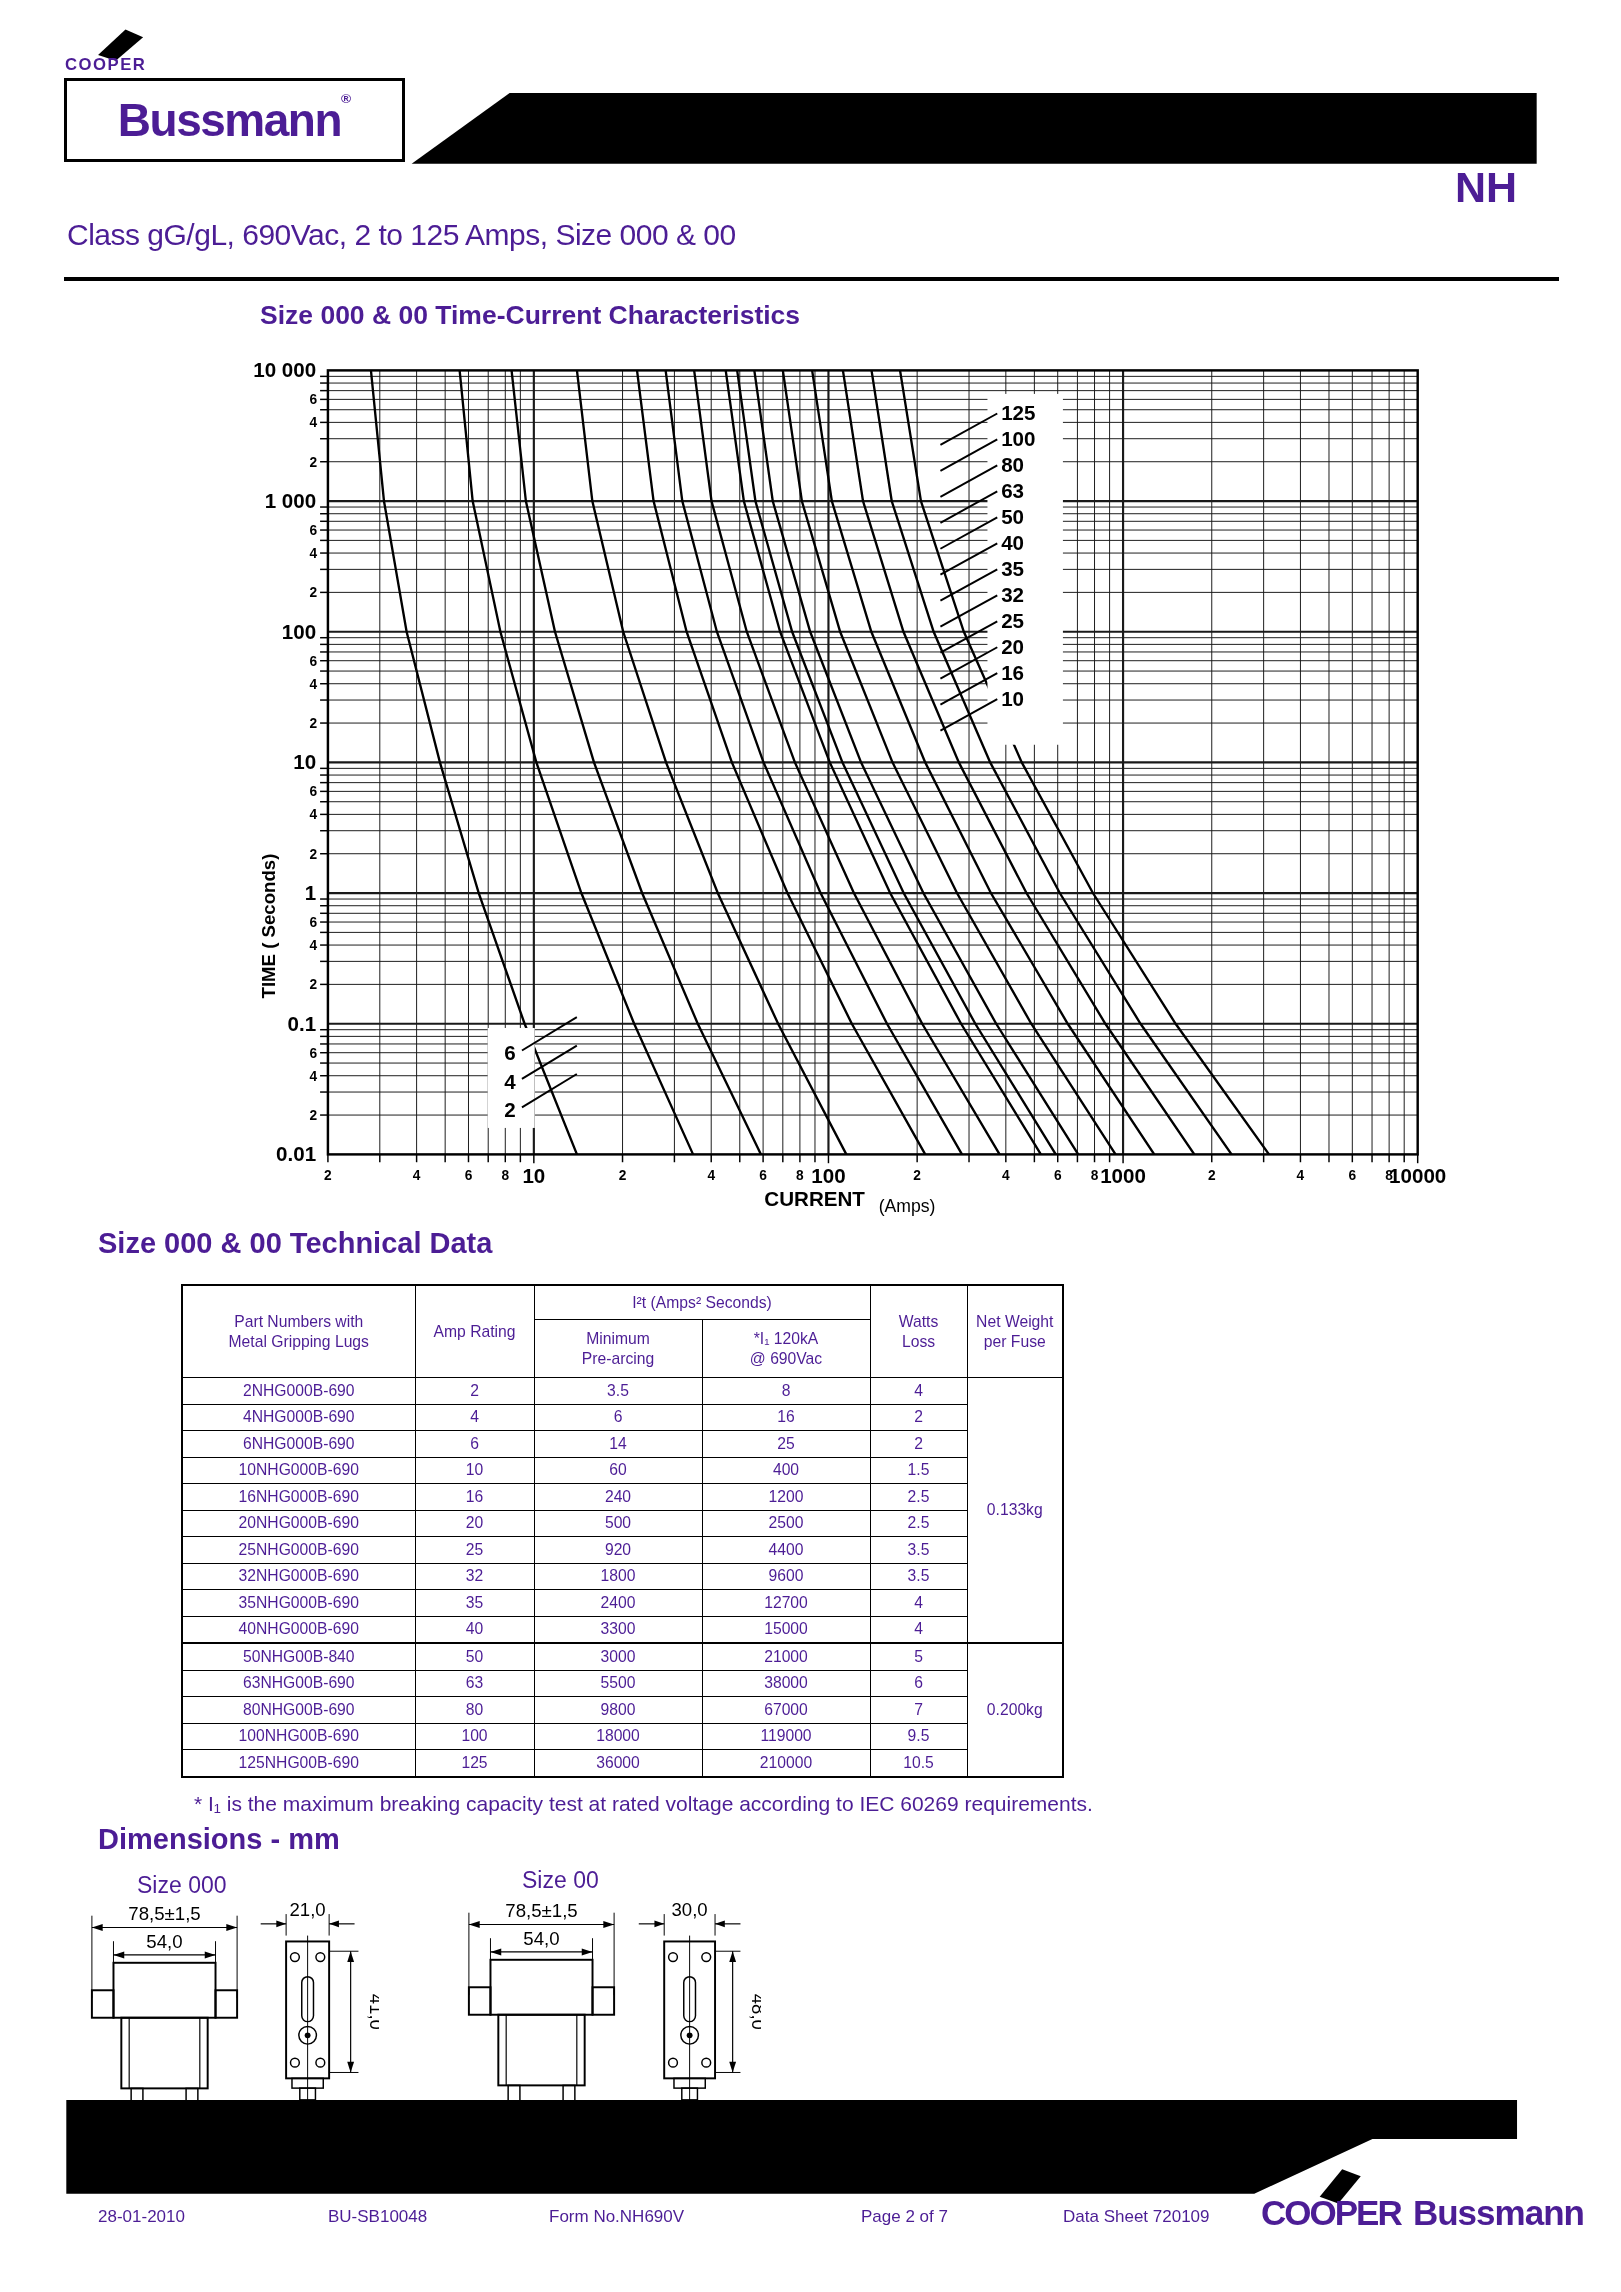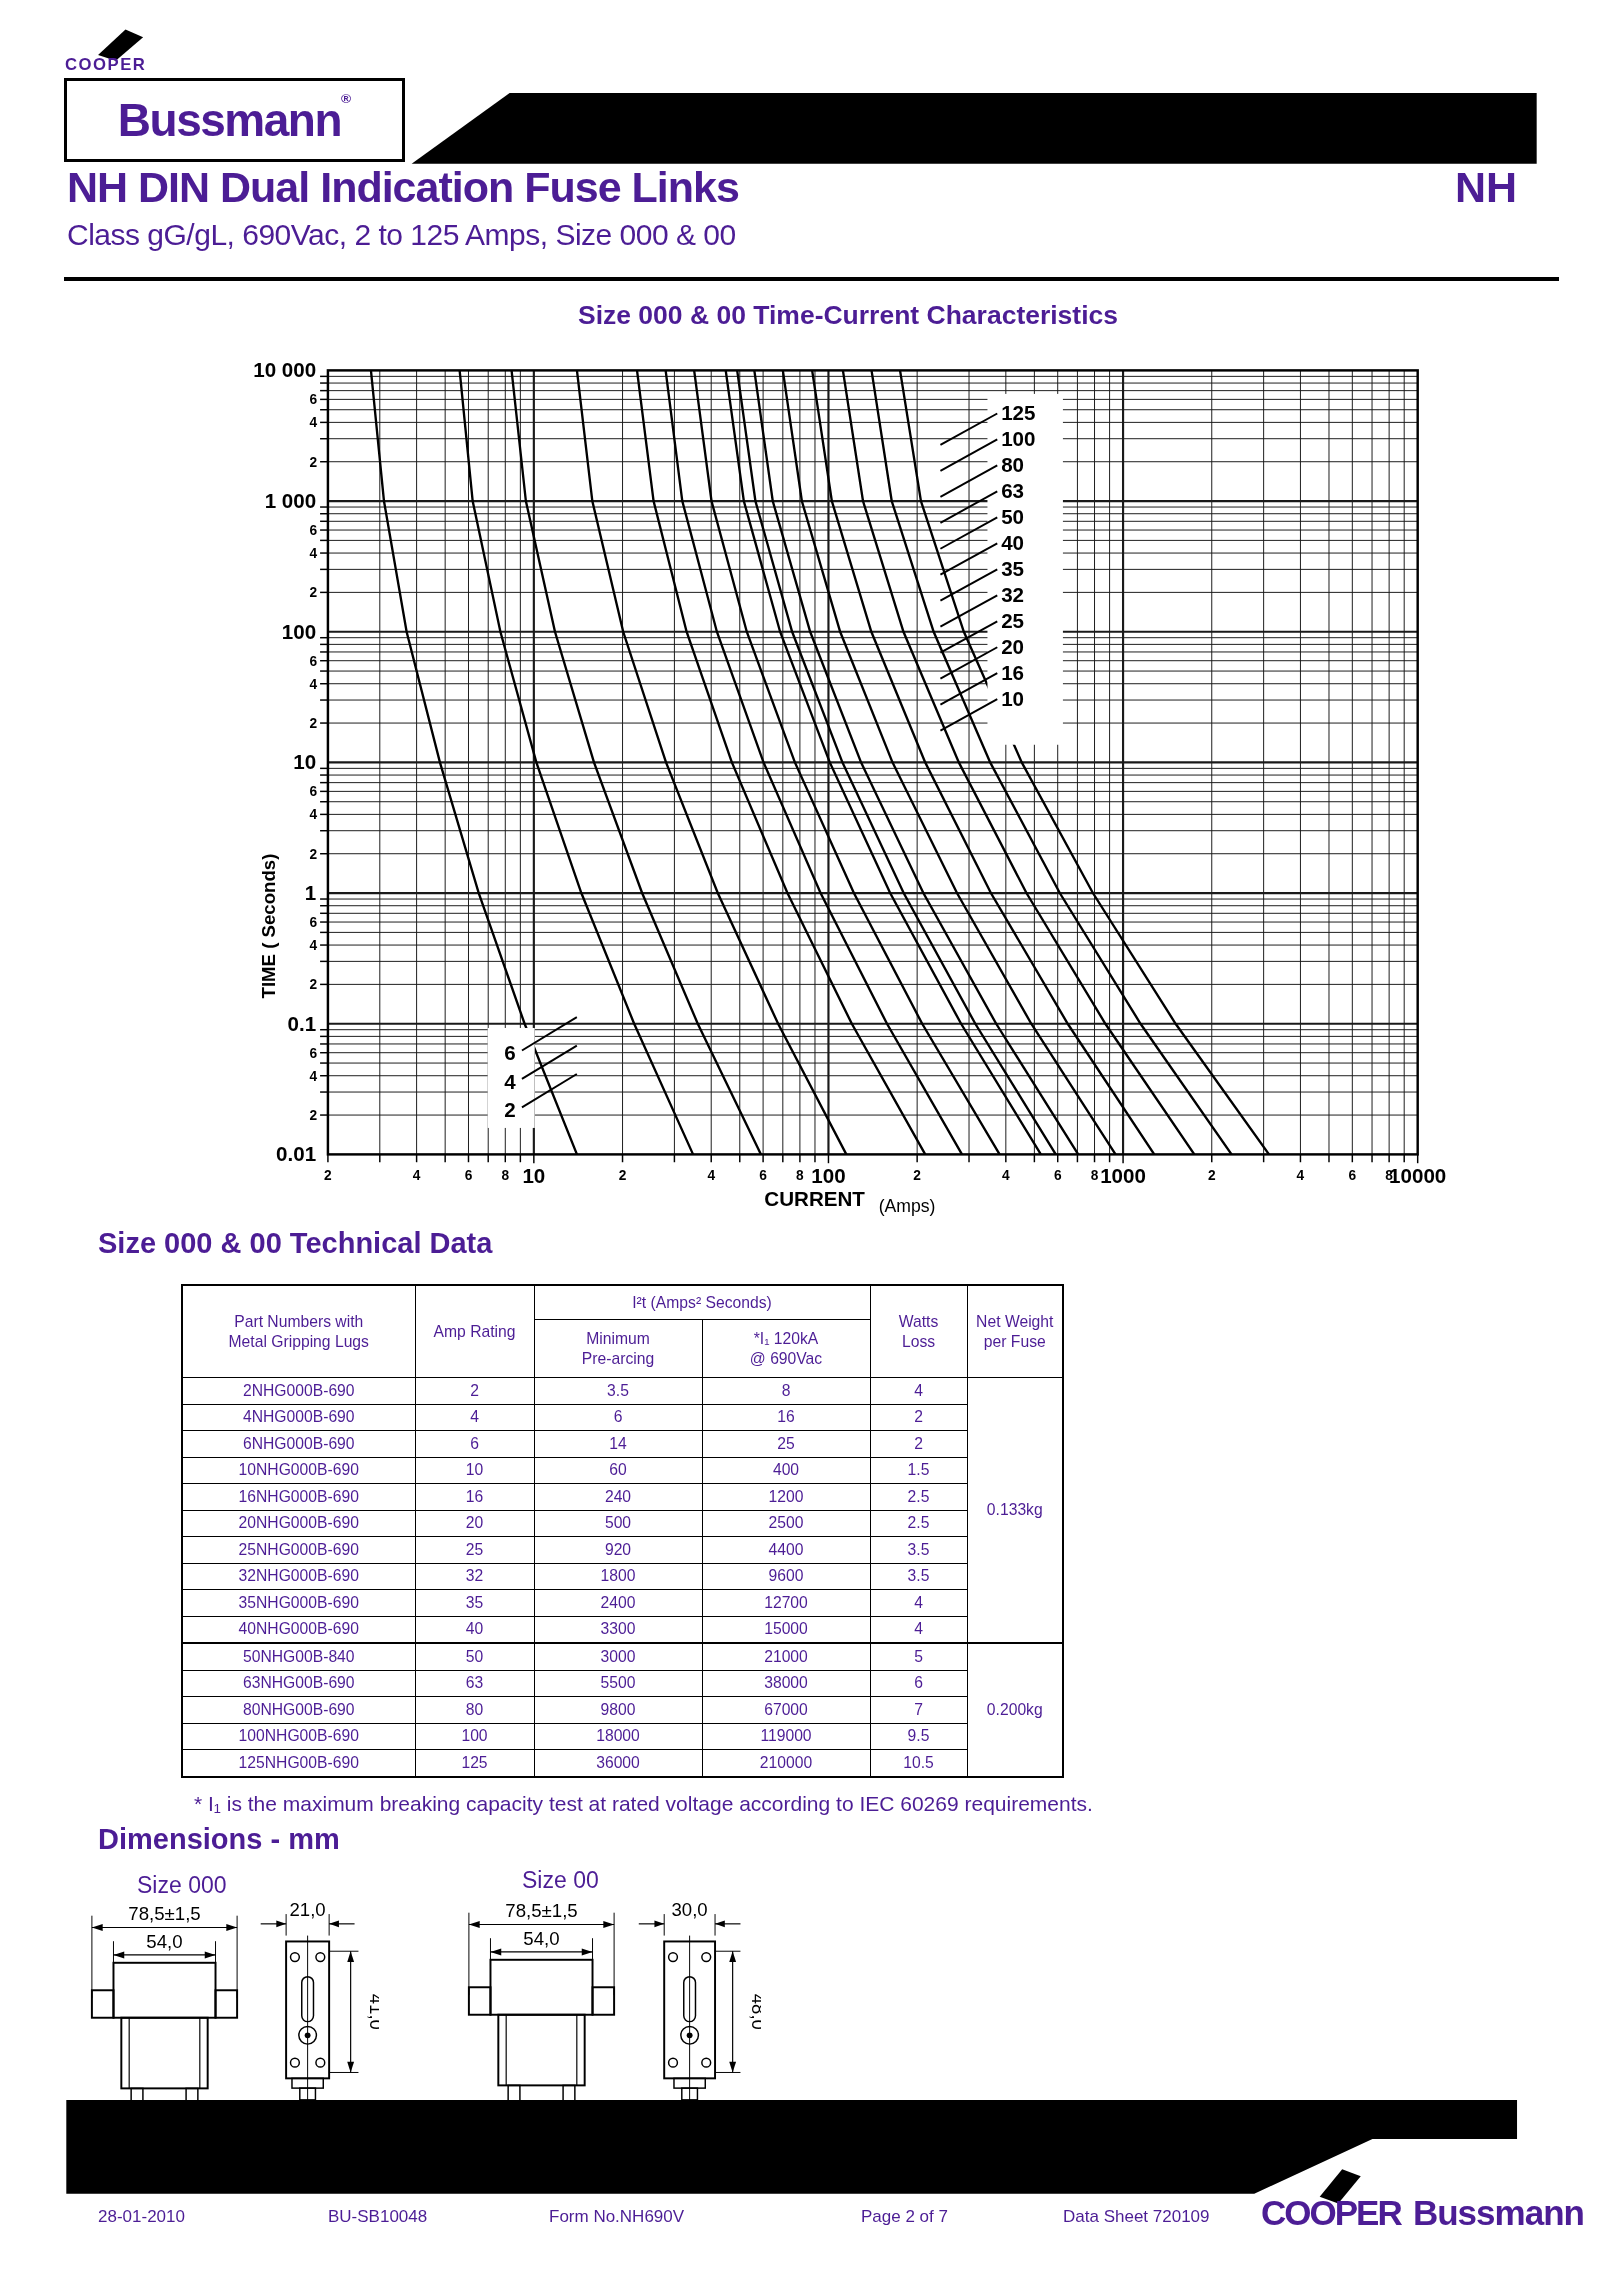--- a/index.html
+++ b/index.html
@@ -29,26 +29,25 @@
     <polygon points="100,56 128,30 146,38 118,62" fill="#000"></polygon>
   </svg>
 
   <div class="abs" style="left:65px;top:55px;font-size:16.7px;font-weight:bold;letter-spacing:1.5px">COOPER</div>
 
   <div class="abs" style="left:64px;top:78px;width:335px;height:78px;border:3.9px solid #000;display:flex;align-items:center;justify-content:center">
     <span style="font-size:46px;font-weight:bold;letter-spacing:-1.5px">Bussmann</span>
     <span style="font-size:13.7px;font-weight:bold;align-self:flex-start;margin-top:9.8px">®</span>
   </div>
 
-  <div class="abs" style="left:67px;top:163px;font-size:43px;font-weight:bold;letter-spacing:-1px">NH DIN Dual Indication Fuse Links</div>
   <div class="abs" style="top:163px;right:104px;font-size:43px;font-weight:bold">NH</div>
   <div class="abs" style="left:67px;top:218px;font-size:30px;font-weight:normal;letter-spacing:-0.5px">Class gG/gL, 690Vac, 2 to 125 Amps, Size 000 &amp; 00</div>
   <div class="abs" style="left:64px;top:277px;width:1495px;height:3.9px;background:#000"></div>
 
-  <div class="abs" style="left:260px;top:300px;width:1176px;text-align:center;font-size:26.5px;font-weight:bold">Size 000 &amp; 00 Time-Current Characteristics</div>
+  <div class="abs" style="left:260px;top:300px;width:1176px;text-align:left;font-size:26.5px;font-weight:bold">Size 000 &amp; 00 Time-Current Characteristics</div>
   <div id="chart" class="abs" style="left:226px;top:338px"><svg viewBox="-34 0 1250 905" width="1225" height="887">
         <defs>
           <clipPath id="plotclip">
             <rect x="70" y="33" width="1112" height="800"></rect>
           </clipPath>
         </defs>
         <g stroke="#1a1a1a">
           <line x1="122.93729871839469" y1="33" x2="122.93729871839469" y2="833" stroke-width="1"></line>
           <line x1="160.49690989274063" y1="33" x2="160.49690989274063" y2="833" stroke-width="1"></line>
           <line x1="189.63040768770392" y1="33" x2="189.63040768770392" y2="833" stroke-width="1"></line>

